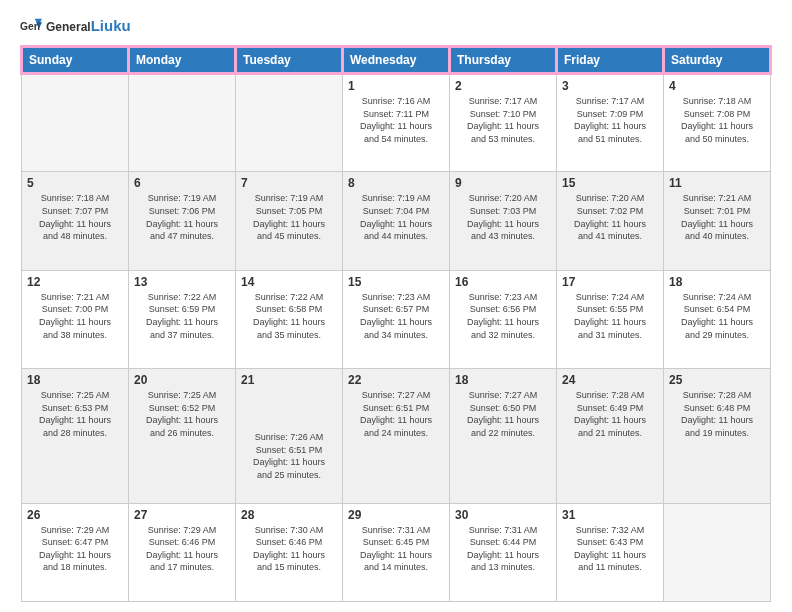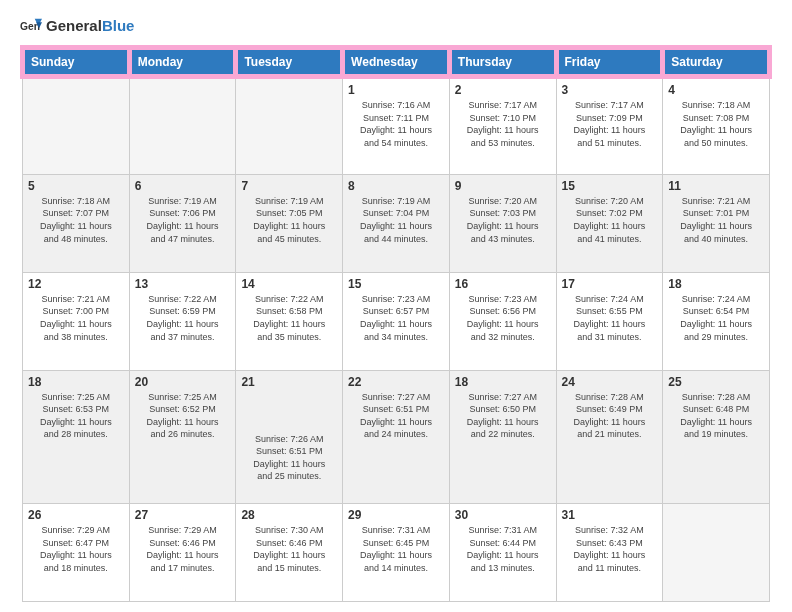--- a/index.html
+++ b/index.html
@@ -51,21 +51,21 @@
       border-collapse: collapse;
       width: 100%;
       table-layout: fixed;
     }
     .calendar th {
       background-color: #2e7abf;
       color: white;
       text-align: left;
       padding: 5px 6px;
       font-size: 12px;
-      border: 5px solid #f9a8d4;
+      border: 3px solid #f9a8d4;
     }
     .calendar td {
       border: 1px solid #ccc;
       vertical-align: top;
       padding: 4px 5px;
       font-size: 9.5px;
       color: #333;
       height: 86px;
       background: #fff;
     }
@@ -94,21 +94,21 @@
 
 <div class="page">
   <div class="header">
     <div class="logo">
       <svg class="logo-icon" viewBox="0 0 30 30" xmlns="http://www.w3.org/2000/svg">
         <text x="0" y="20" font-size="14" font-weight="bold" fill="#333">Gen</text>
         <polygon points="20,5 30,5 25,15" fill="#2e7abf"></polygon>
         <polygon points="22,10 30,10 26,18" fill="#1a5a9a"></polygon>
       </svg>
       <div>
-        <span style="font-size:15px;font-weight:bold;color:#333;">General</span><span style="font-size:15px;font-weight:bold;color:#2e7abf;">Blue</span>
+        <span style="font-size:12px;font-weight:bold;color:#333;">General</span><span style="font-size:15px;font-weight:bold;color:#2e7abf;">Liuku</span>
       </div>
     </div>
   </div>
 
   <table class="calendar">
     <thead>
       <tr>
         <th>Sunday</th>
         <th>Monday</th>
         <th>Tuesday</th>

